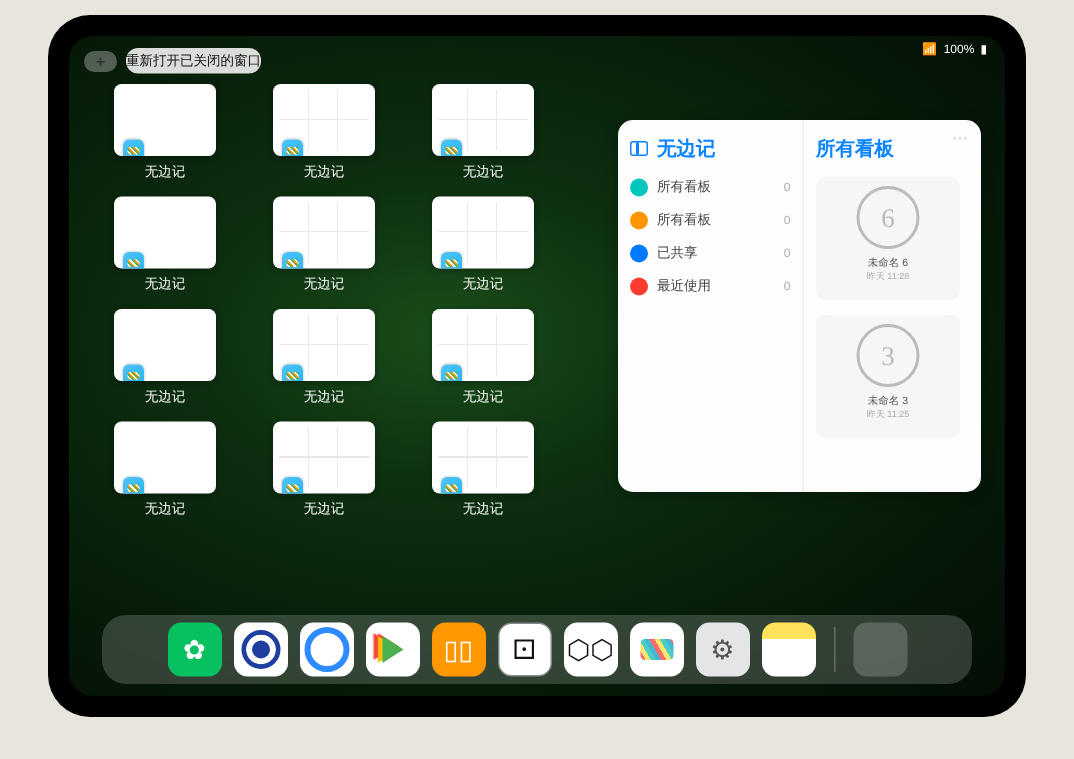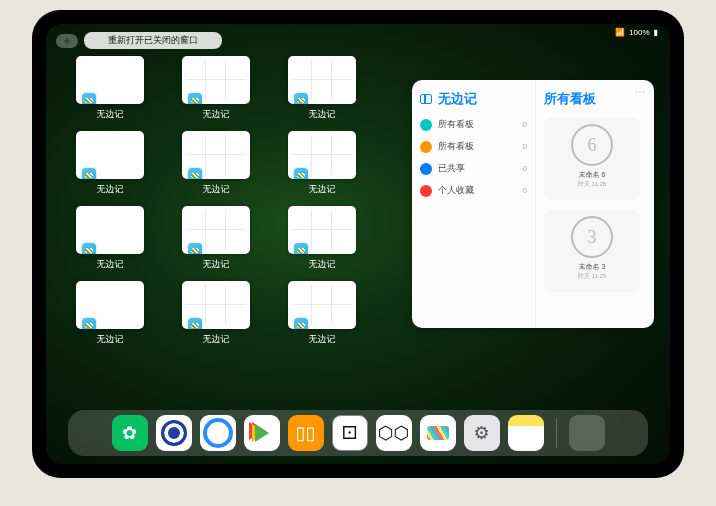--- a/index.html
+++ b/index.html
@@ -39,21 +39,21 @@
 .plus-btn {
   width: 22px; height: 14px;
   background: rgba(255,255,255,0.3);
   border-radius: 7px;
   display: flex; align-items: center; justify-content: center;
   color: #333; font-size: 10px; font-weight: bold;
 }
 .pill {
   background: rgba(255,255,255,0.85);
   border-radius: 8px;
-  padding: 2px 24px;
+  padding: 2px 0;
   font-size: 9px;
   color: #111;
 }
 .app-grid {
   position: absolute;
   left: 20px; top: 32px;
   display: grid;
   grid-template-columns: repeat(3, 88px);
   gap: 10px 18px;
 }
@@ -320,21 +320,21 @@
               <span>所有看板</span>
               <span class="cnt">0</span>
             </li>
             <li>
               <span class="ico" style="background: rgb(0, 122, 255);"></span>
               <span>已共享</span>
               <span class="cnt">0</span>
             </li>
             <li>
               <span class="ico" style="background: rgb(255, 59, 48);"></span>
-              <span>个人收藏</span>
+              <span>最近使用</span>
               <span class="cnt">0</span>
             </li>
           </ul>
       </div>
       <div class="panel-right">
         <div class="panel-right-title">所有看板</div>
         <div id="boards">
             <div class="board">
               <div class="sketch">6</div>
               <div class="blabel">未命名 6</div>

